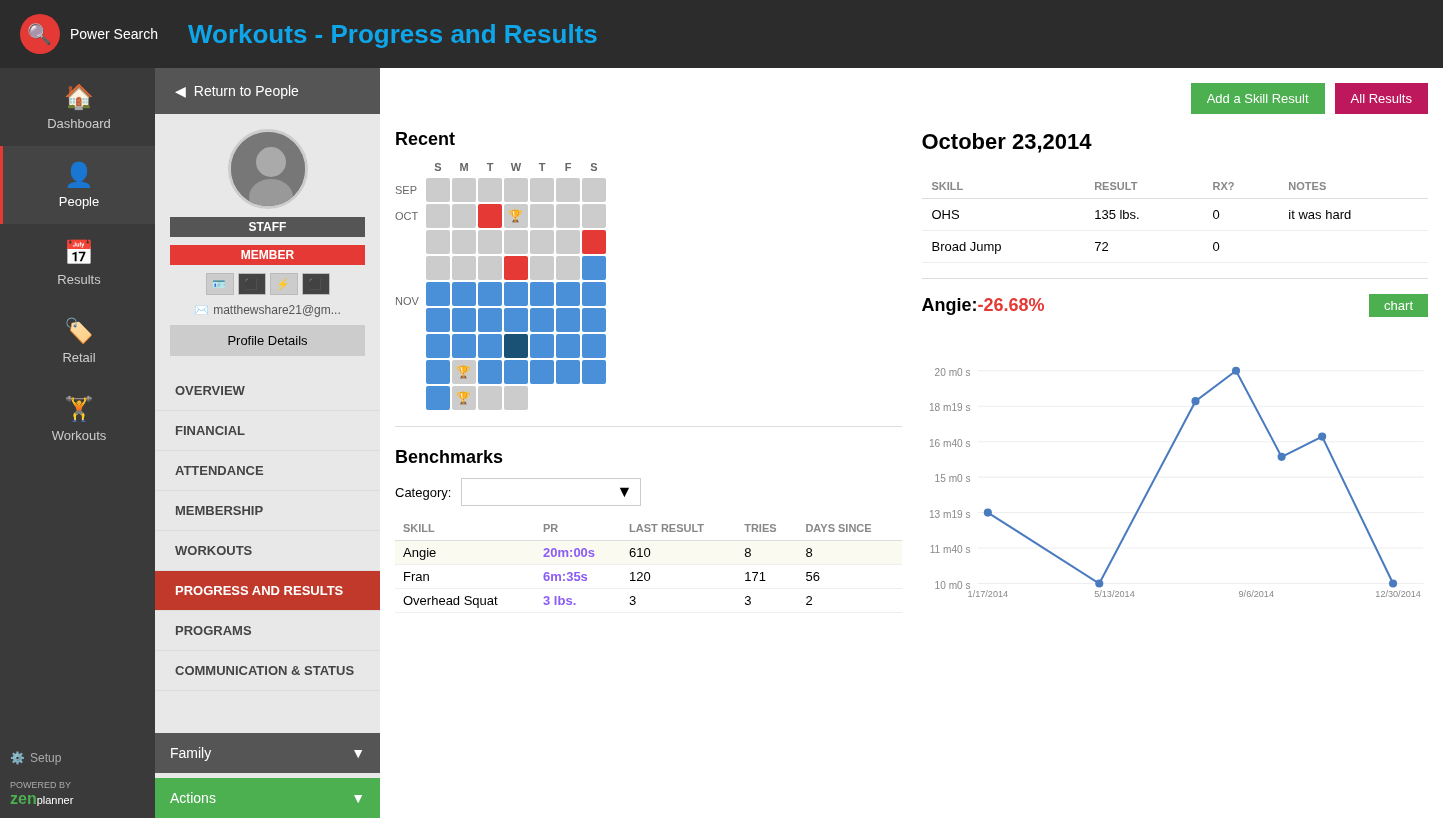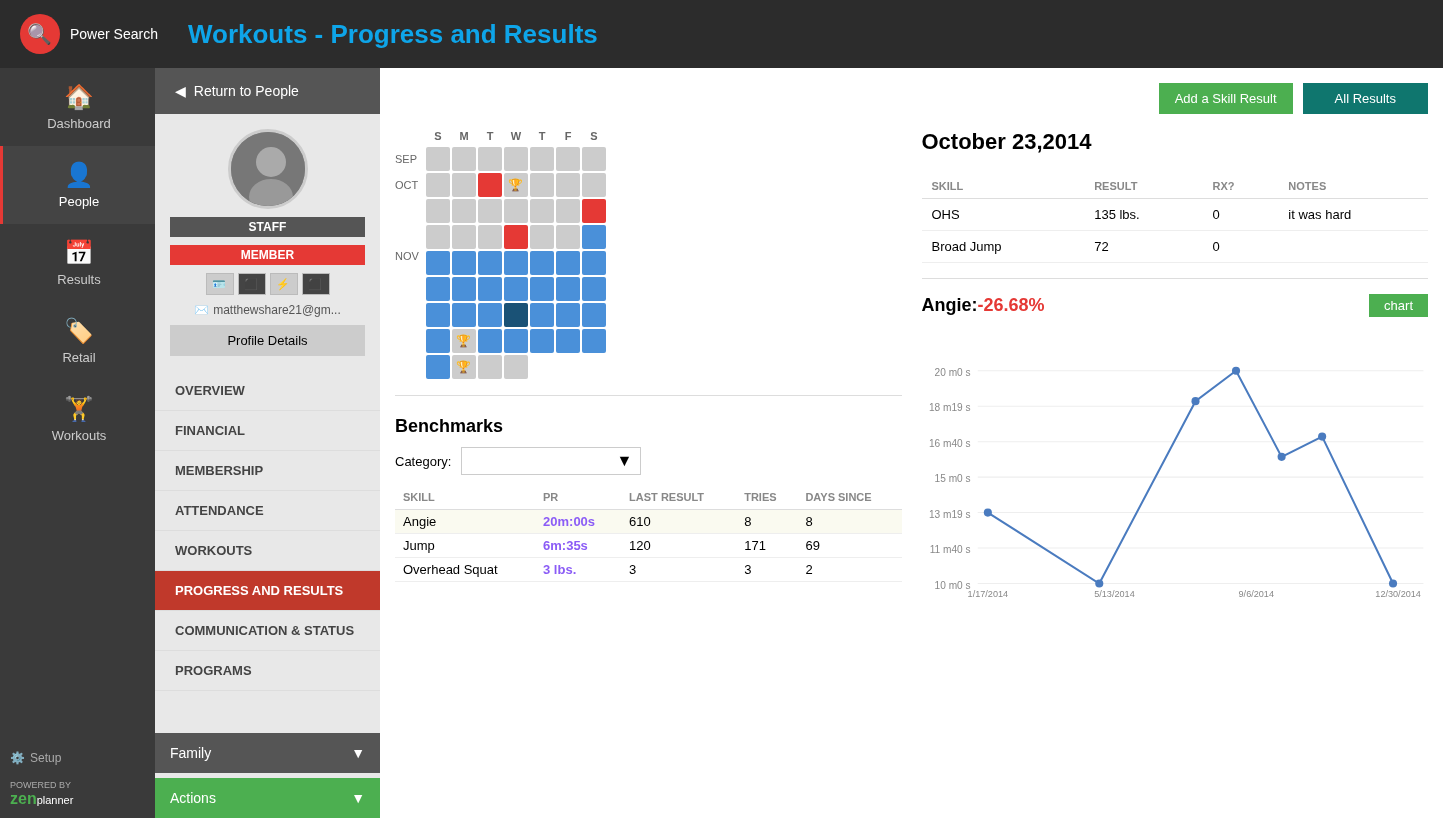--- a/index.html
+++ b/index.html
@@ -39,21 +39,21 @@
     .sub-nav { display: flex; flex-direction: column; }
     .sub-nav-item { padding: 12px 20px; font-size: 13px; color: #444; cursor: pointer; font-weight: bold; border-bottom: 1px solid #ddd; }
     .sub-nav-item.active { background: #c0392b; color: white; }
     .family-btn { background: #555; color: white; padding: 12px 15px; display: flex; align-items: center; justify-content: space-between; cursor: pointer; font-size: 14px; margin-top: 10px; }
     .actions-btn { background: #4caf50; color: white; padding: 12px 15px; display: flex; align-items: center; justify-content: space-between; cursor: pointer; font-size: 14px; margin-top: 5px; }
 
     
     .content { flex: 1; background: white; overflow-y: auto; padding: 15px; }
     .content-top { display: flex; justify-content: flex-end; gap: 10px; margin-bottom: 15px; }
     .btn-green { background: #4caf50; color: white; padding: 8px 16px; border: none; cursor: pointer; font-size: 13px; }
-    .btn-dark { background: #0f766e; color: white; padding: 8px 32px; border: none; cursor: pointer; font-size: 13px; }
+    .btn-dark { background: #be185d; color: white; padding: 8px 16px; border: none; cursor: pointer; font-size: 13px; }
 
     
     .content-columns { display: flex; gap: 20px; }
     .content-left { flex: 1; min-width: 0; }
     .content-right { flex: 1; min-width: 0; }
 
     
     .section-title { font-size: 18px; font-weight: bold; margin-bottom: 10px; }
     .cal-cell { width: 24px; height: 24px; margin: 1px; border-radius: 2px; display: flex; align-items: center; justify-content: center; font-size: 10px; }
     .cal-cell.gray { background: #ccc; }
@@ -155,26 +155,26 @@
       </div>
       <div class="email-row">
         <span>✉️</span>
         <span>matthewshare21@gm...</span>
       </div>
       <button class="profile-details-btn">Profile Details</button>
     </div>
     <div class="sub-nav">
       <div class="sub-nav-item">OVERVIEW</div>
       <div class="sub-nav-item">FINANCIAL</div>
+      <div class="sub-nav-item">ATTENDANCE</div>
       <div class="sub-nav-item">MEMBERSHIP</div>
-      <div class="sub-nav-item">ATTENDANCE</div>
       <div class="sub-nav-item">WORKOUTS</div>
       <div class="sub-nav-item active">PROGRESS AND RESULTS</div>
+      <div class="sub-nav-item">PROGRAMS</div>
       <div class="sub-nav-item">COMMUNICATION &amp; STATUS</div>
-      <div class="sub-nav-item">PROGRAMS</div>
     </div>
     <div style="flex:1;"></div>
     <div class="family-btn">
       <span>Family</span>
       <span>▼</span>
     </div>
     <div class="actions-btn">
       <span>Actions</span>
       <span>▼</span>
     </div>
@@ -183,20 +183,21 @@
   <div class="content">
     <div class="content-top">
       <button class="btn-green">Add a Skill Result</button>
       <button class="btn-dark">All Results</button>
     </div>
 
     <div class="content-columns">
 
       <div class="content-left">
 
+        <div class="section-title">Recent</div>
 
         <div style="margin-bottom:15px;">
           <div style="display:flex; margin-bottom:3px;">
             <div style="width:30px;"></div>
             <div style="display:flex;">
               <div class="cal-day-label">S</div>
               <div class="cal-day-label">M</div>
               <div class="cal-day-label">T</div>
               <div class="cal-day-label">W</div>
               <div class="cal-day-label">T</div>
@@ -250,21 +251,21 @@
               <div class="cal-cell gray"></div>
               <div class="cal-cell gray"></div>
               <div class="cal-cell gray"></div>
               <div class="cal-cell red"></div>
               <div class="cal-cell gray"></div>
               <div class="cal-cell gray"></div>
               <div class="cal-cell blue"></div>
             </div>
           </div>
 
-          <div style="display:flex; align-items:flex-start;">
+          <div style="display:flex; align-items:flex-end;">
             <div style="width:30px;font-size:11px;color:#666;">NOV</div>
             <div style="display:flex;">
               <div class="cal-cell blue"></div>
               <div class="cal-cell blue"></div>
               <div class="cal-cell blue"></div>
               <div class="cal-cell blue"></div>
               <div class="cal-cell blue"></div>
               <div class="cal-cell blue"></div>
               <div class="cal-cell blue"></div>
             </div>
@@ -343,25 +344,25 @@
             </thead>
             <tbody>
               <tr style="background:#fafaf0;">
                 <td>Angie</td>
                 <td class="pr-green">20m:00s</td>
                 <td>610</td>
                 <td>8</td>
                 <td>8</td>
               </tr>
               <tr>
-                <td>Jump</td>
+                <td>Fran</td>
                 <td class="pr-green">6m:35s</td>
                 <td>120</td>
                 <td>171</td>
-                <td>69</td>
+                <td>56</td>
               </tr>
               <tr>
                 <td>Overhead Squat</td>
                 <td class="pr-green">3 lbs.</td>
                 <td>3</td>
                 <td>3</td>
                 <td>2</td>
               </tr>
             </tbody>
           </table>

